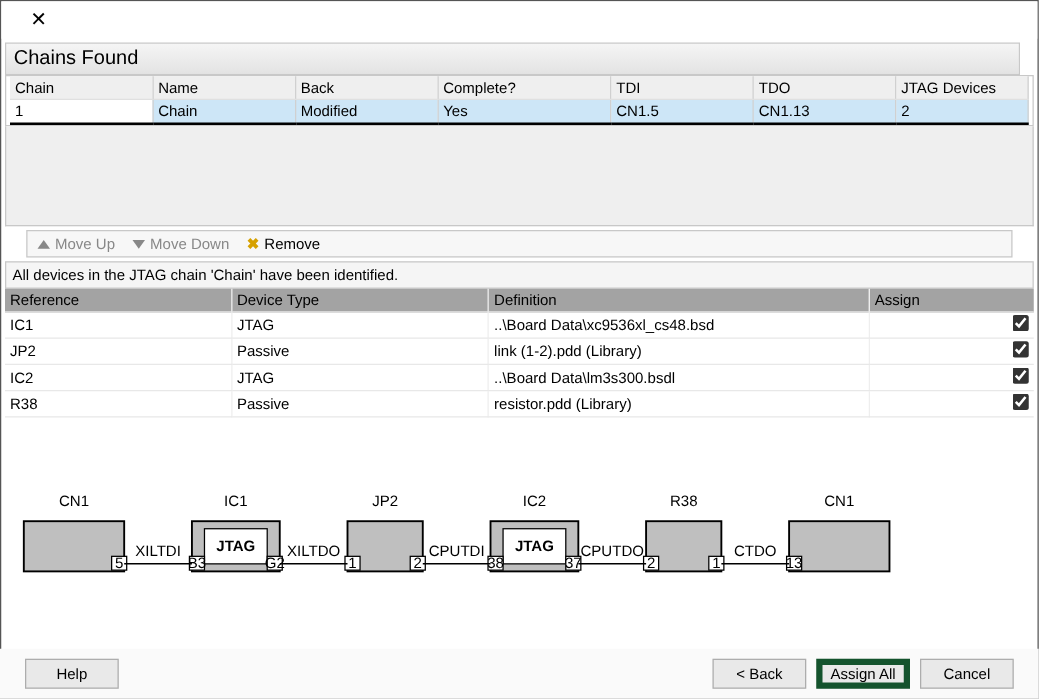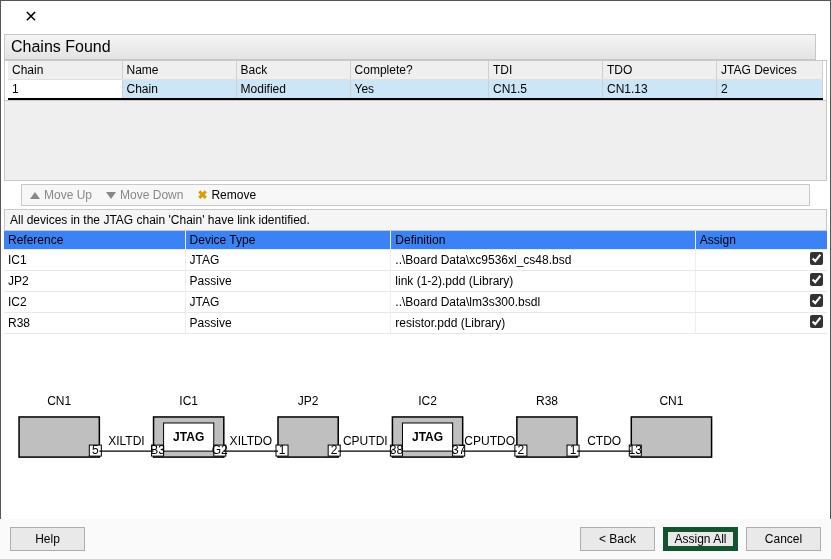--- a/index.html
+++ b/index.html
@@ -23,28 +23,28 @@
 .toolbar .disabled { color:#888; }
 .arrow-up, .arrow-down { width:0;height:0;border-left:5px solid transparent;border-right:5px solid transparent;}
 .arrow-up{border-bottom:7px solid #888;}
 .arrow-down{border-top:7px solid #888;}
 .x-icon { font-weight:bold; color:#d6a100; }
 
 .status { margin:2px 3px 0 3px; padding:3px 5px; border:1px solid #c8c8c8; background:#f5f5f5;}
 
 .table2 { width: calc(100% - 6px); margin: 0 3px; border-collapse: collapse; }
 .table2 th, .table2 td { text-align:left; padding:2px 4px; border-bottom:1px solid #e8e8e8; border-right:1px solid #eee; font-weight:normal; }
-.table2 thead { background:#3b82f6; }
+.table2 thead { background:#a3a3a3; }
 .table2 input[type=checkbox]{ accent-color:#333;}
 .table2 td:last-child, .table2 th:last-child { text-align:right; border-right:none; }
 
 .diagram { margin: 8px 3px 0 3px; position:relative; height:170px; background:#fff;text-align:center; }
 .diagram svg { width:100%; height:100%; }
 
-.footer { position:absolute; bottom:0; left:0; right:0; padding:8px 10px; display:flex; gap:8px; border-top: 0 solid #ddd; background:#fafafa;}
+.footer { position:absolute; bottom:0; left:0; right:0; padding:8px 20px; display:flex; gap:8px; border-top: 0 solid #ddd; background:#fafafa;}
 .footer .spacer{flex:1;}
 .footer button { min-width:75px; height:24px; background:#e9e9e9; border:1px solid #adadad; }
 .footer button.primary { border:5px solid #14532d; background:#e9e9e9;}
 </style>
 </head>
 <body>
 
 <div class="titlebar">
   <span class="close">✕</span>
 </div>
@@ -96,21 +96,21 @@
   <div class="btn disabled">
       <span class="arrow-down"></span>
       <span>Move Down</span>
     </div>
   <div class="btn">
       <span class="x-icon">✖</span>
       <span>Remove</span>
     </div>
 </div>
 
-<div class="status">All devices in the JTAG chain 'Chain' have link identified.</div>
+<div class="status">All devices in the JTAG chain 'Chain' have been identified.</div>
 
 <table class="table2">
   <colgroup>
       <col style="width:22%">
       <col style="width:25%">
       <col style="width:37%">
       <col>
     </colgroup>
   <thead>
     <tr>

